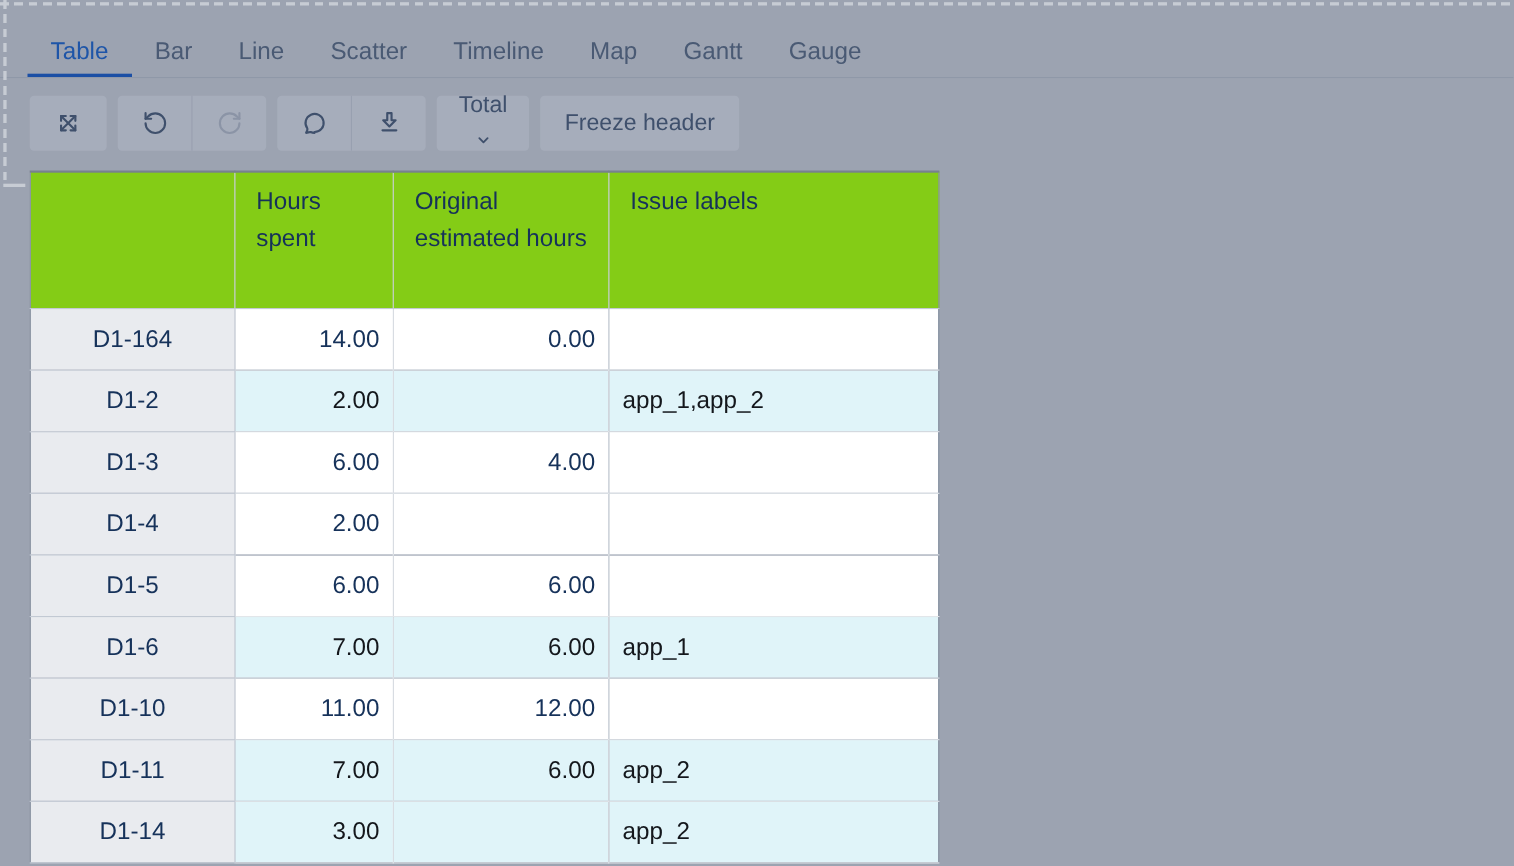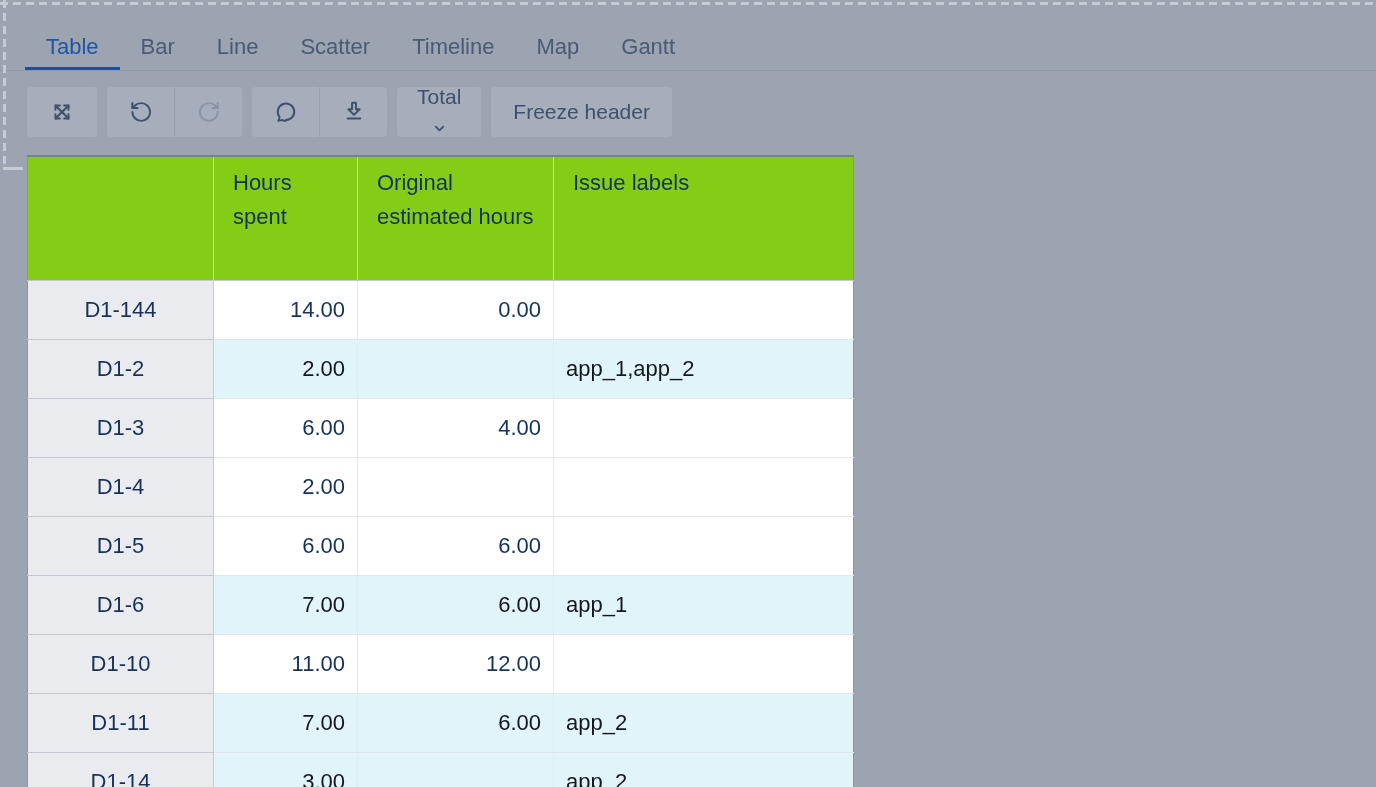--- a/index.html
+++ b/index.html
@@ -61,21 +61,21 @@
   }
   table.report thead th:last-child{border-right:none;}
   table.report tbody tr{height:56px;}
   table.report tbody th{
     background:#e9ebef;color:#16325a;font-weight:400;text-align:center;
     border-right:1px solid #c6ccd6;border-bottom:1px solid #c2c9d3;
   }
   table.report tbody td{
     background:#ffffff;color:#16325a;
     border-bottom:1px solid #e2e6ea;border-right:1px solid #e7eaee;
-    padding:16px 12px;box-sizing:border-box;overflow:hidden;white-space:nowrap;
+    padding:0 12px;box-sizing:border-box;overflow:hidden;white-space:nowrap;
   }
   table.report tbody td:last-child{border-right:none;}
   table.report tbody td.num{text-align:right;}
   table.report tbody td.lbl{text-align:left;}
   table.report tbody tr.hl td{background:#e0f4f9;color:#14171c;}
 </style>
 </head>
 <body>
 
 <div class="dash-top"></div>
@@ -83,20 +83,21 @@
 <div class="dash-corner"></div>
 
 <nav class="tabsbar">
   <div class="tab active">Table</div>
   <div class="tab">Bar</div>
   <div class="tab">Line</div>
   <div class="tab">Scatter</div>
   <div class="tab">Timeline</div>
   <div class="tab">Map</div>
   <div class="tab">Gantt</div>
+  <div class="tab">Gauge</div>
 </nav>
 
 <div class="toolbar">
 
   <div class="tbtn icon-only">
     <span>
       <svg class="ic" width="26" height="26" viewBox="0 0 24 24">
         <path d="M6 6l12 12M18 6L6 18"></path>
         <path d="M6 10V6h4M14 6h4v4M18 14v4h-4M10 18H6v-4"></path>
       </svg>
@@ -163,21 +164,21 @@
     <thead>
       <tr>
         <th></th>
         <th>Hours spent</th>
         <th>Original estimated hours</th>
         <th>Issue labels</th>
       </tr>
     </thead>
     <tbody>
       <tr>
-        <th>D1-144</th>
+        <th>D1-164</th>
         <td class="num">14.00</td>
         <td class="num">0.00</td>
         <td class="lbl"></td>
       </tr>
       <tr class="hl">
         <th>D1-2</th>
         <td class="num">2.00</td>
         <td class="num"></td>
         <td class="lbl">app_1,app_2</td>
       </tr>

